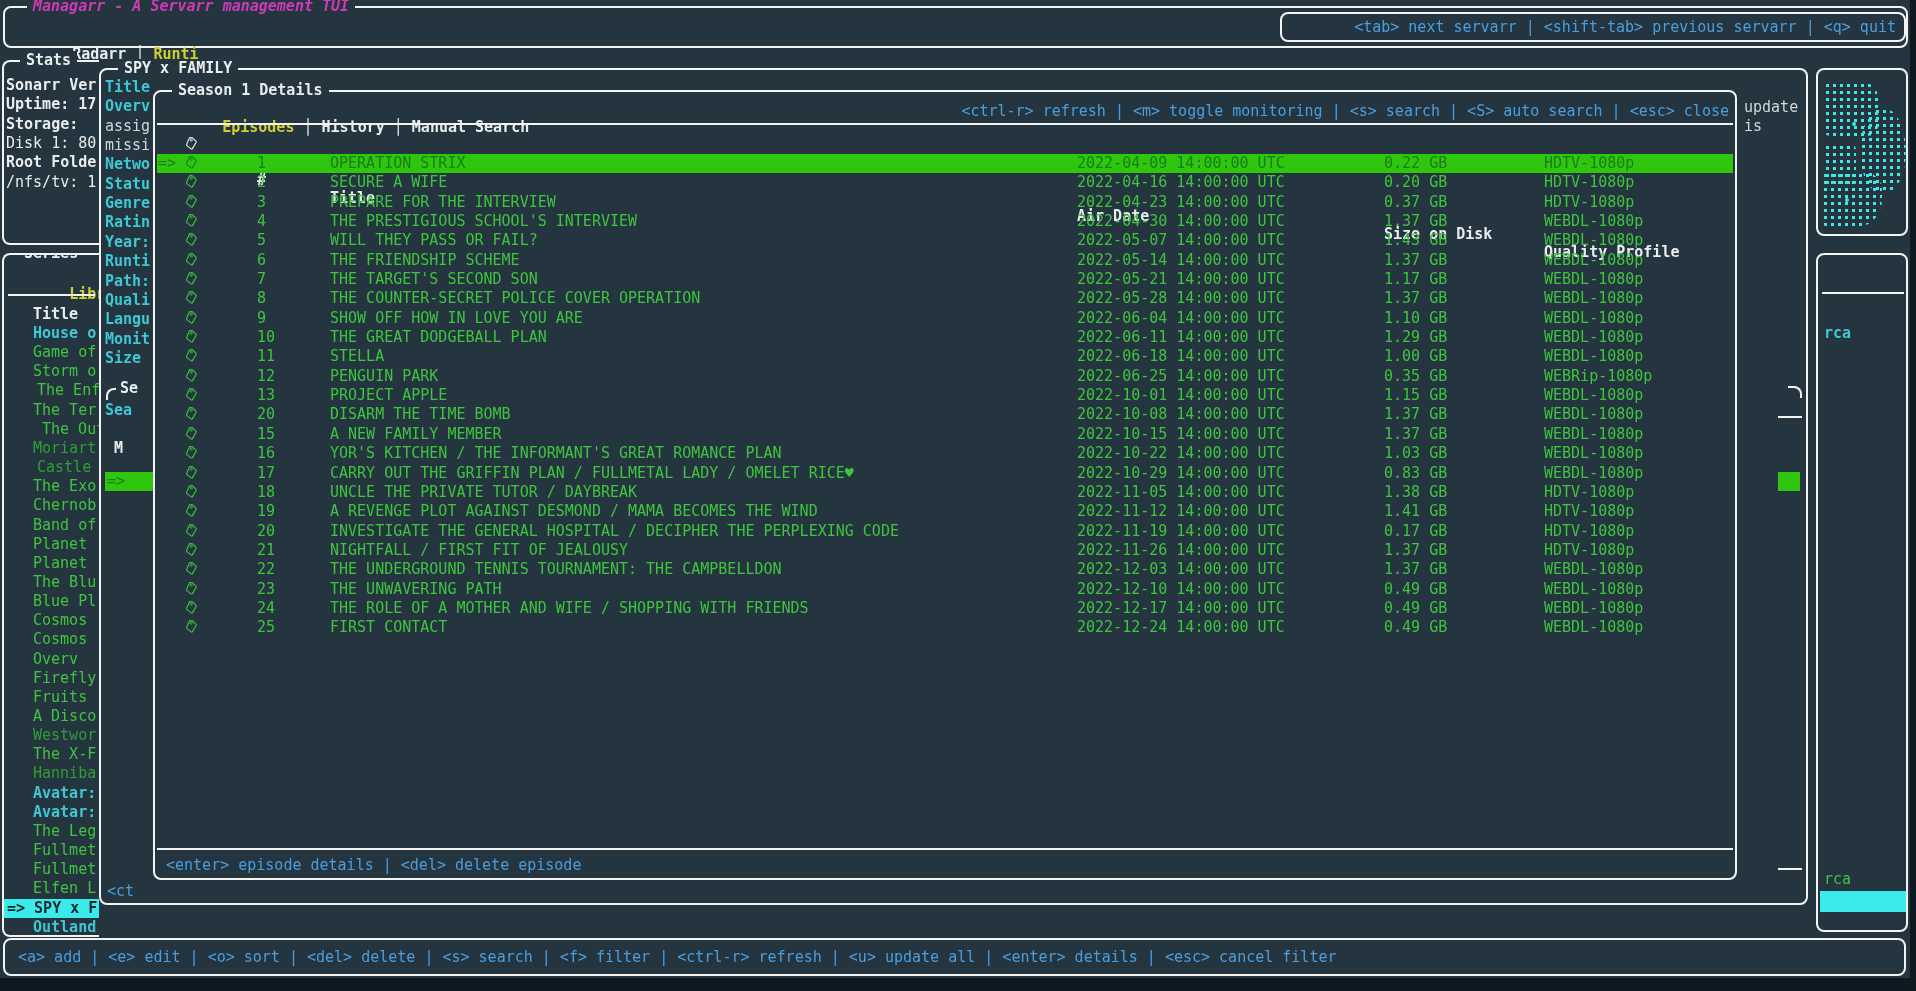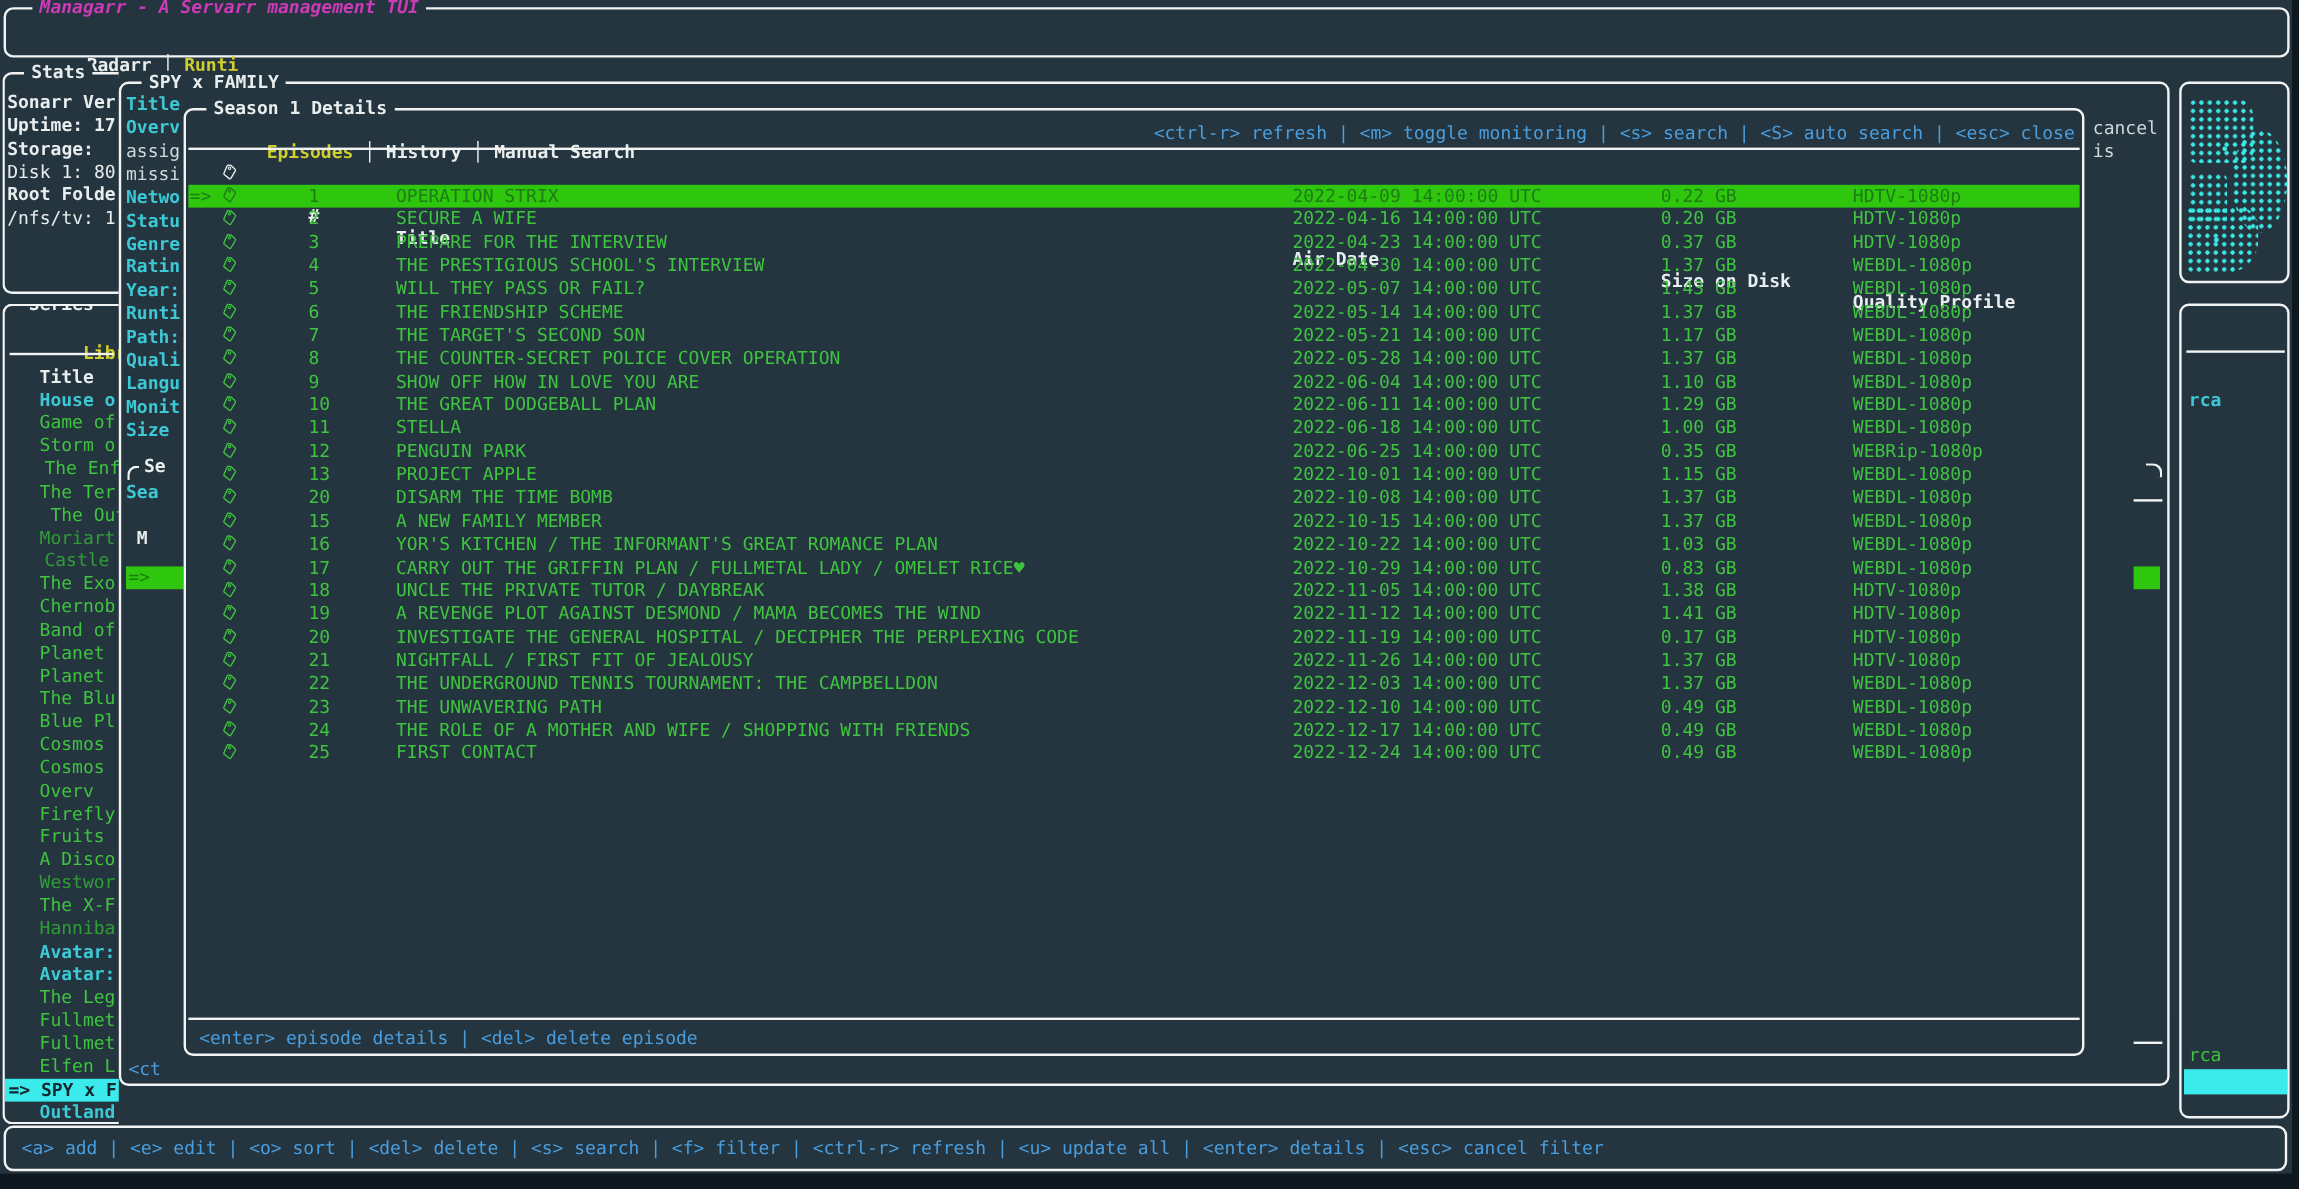--- a/index.html
+++ b/index.html
@@ -54,20 +54,23 @@
 </style>
 </head>
 <body>
 
 <div class="screen">
 
   <div class="panel" id="topbar">
     <div class="ptitle magenta" style="left:22px">Managarr - A Servarr management TUI</div>
     <div class="abs" style="left:13px;top:19px">
       <span class="b">Radarr</span><span class="tabsep"> │ </span><span class="b yellow">Runti</span>
+    </div>
+    <div id="topbar-keys-box">
+      <span class="blue">&lt;tab&gt; next servarr | &lt;shift-tab&gt; previous servarr | &lt;q&gt; quit</span>
     </div>
   </div>
 
   <div class="panel clip-right" id="stats">
     <div class="ptitle" style="left:16px">Stats</div>
     <div id="stats-lines">
         <div class="abs b" style="left: 2px; top: 14px;">Sonarr Ver</div>
         <div class="abs b" style="left: 2px; top: 33.35px;">Uptime: 17</div>
         <div class="abs b" style="left: 2px; top: 52.7px;">Storage:</div>
         <div class="abs" style="left: 2px; top: 72.05px;">Disk 1: 80</div>
@@ -132,21 +135,21 @@
         <div class="abs b cyan" style="left: 4px; top: 143.45px;">Ratin</div>
         <div class="abs b cyan" style="left: 4px; top: 162.8px;">Year:</div>
         <div class="abs b cyan" style="left: 4px; top: 182.15px;">Runti</div>
         <div class="abs b cyan" style="left: 4px; top: 201.5px;">Path:</div>
         <div class="abs b cyan" style="left: 4px; top: 220.85px;">Quali</div>
         <div class="abs b cyan" style="left: 4px; top: 240.2px;">Langu</div>
         <div class="abs b cyan" style="left: 4px; top: 259.55px;">Monit</div>
         <div class="abs b cyan" style="left: 4px; top: 278.9px;">Size</div>
       </div>
 
-    <div class="abs gray" style="left:1643px;top:28px">cancel</div>
+    <div class="abs gray" style="left:1643px;top:28px">update</div>
     <div class="abs gray" style="left:1643px;top:47px">is</div>
 
     <div class="cornerTL" style="left:5px;top:318px;width:10px;height:12px"></div>
     <div class="abs b" style="left:19px;top:309px">Se</div>
     <div class="abs b cyan" style="left:4px;top:331px">Sea</div>
     <div class="abs b" style="left:13px;top:369px">M</div>
     <div class="selband-green" style="left:4px;top:402px;width:48px;height:19px;line-height:19px"><span style="padding-left:2px">=&gt; </span></div>
 
     <div class="cornerTR" style="left:1687px;top:316px;width:14px;height:12px"></div>
     <div class="hline" style="left:1677px;top:346px;width:24px"></div>

